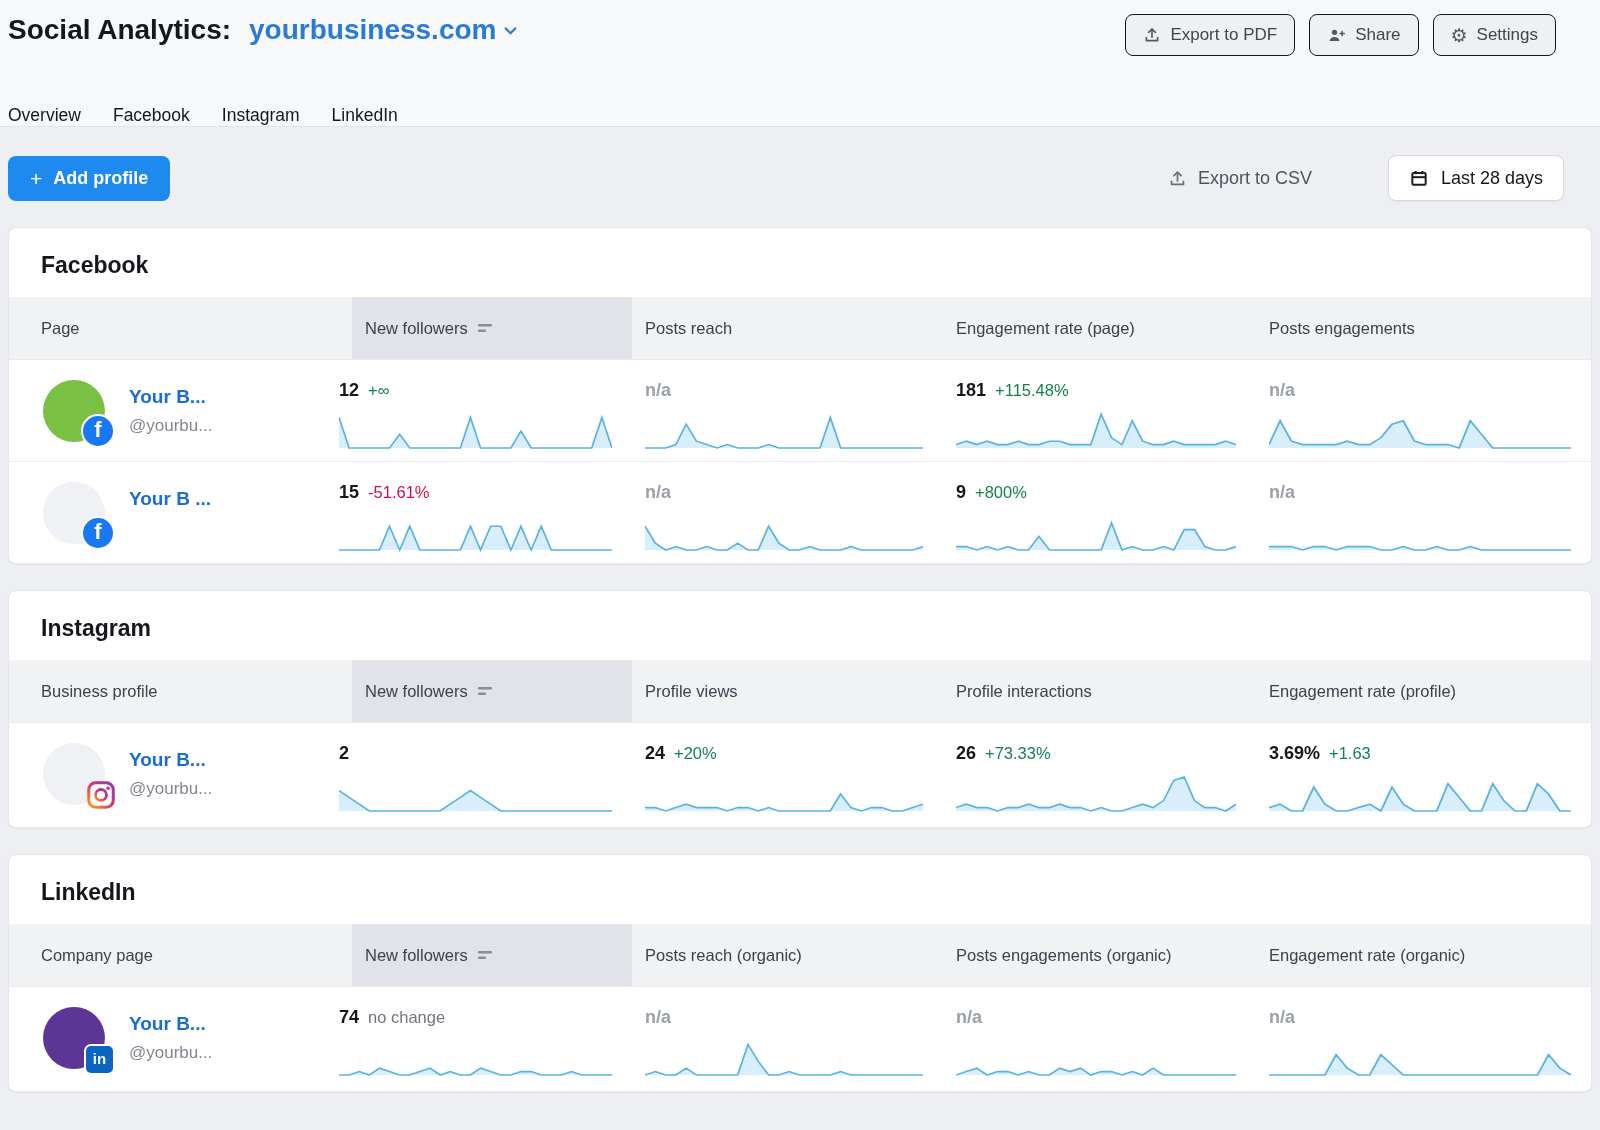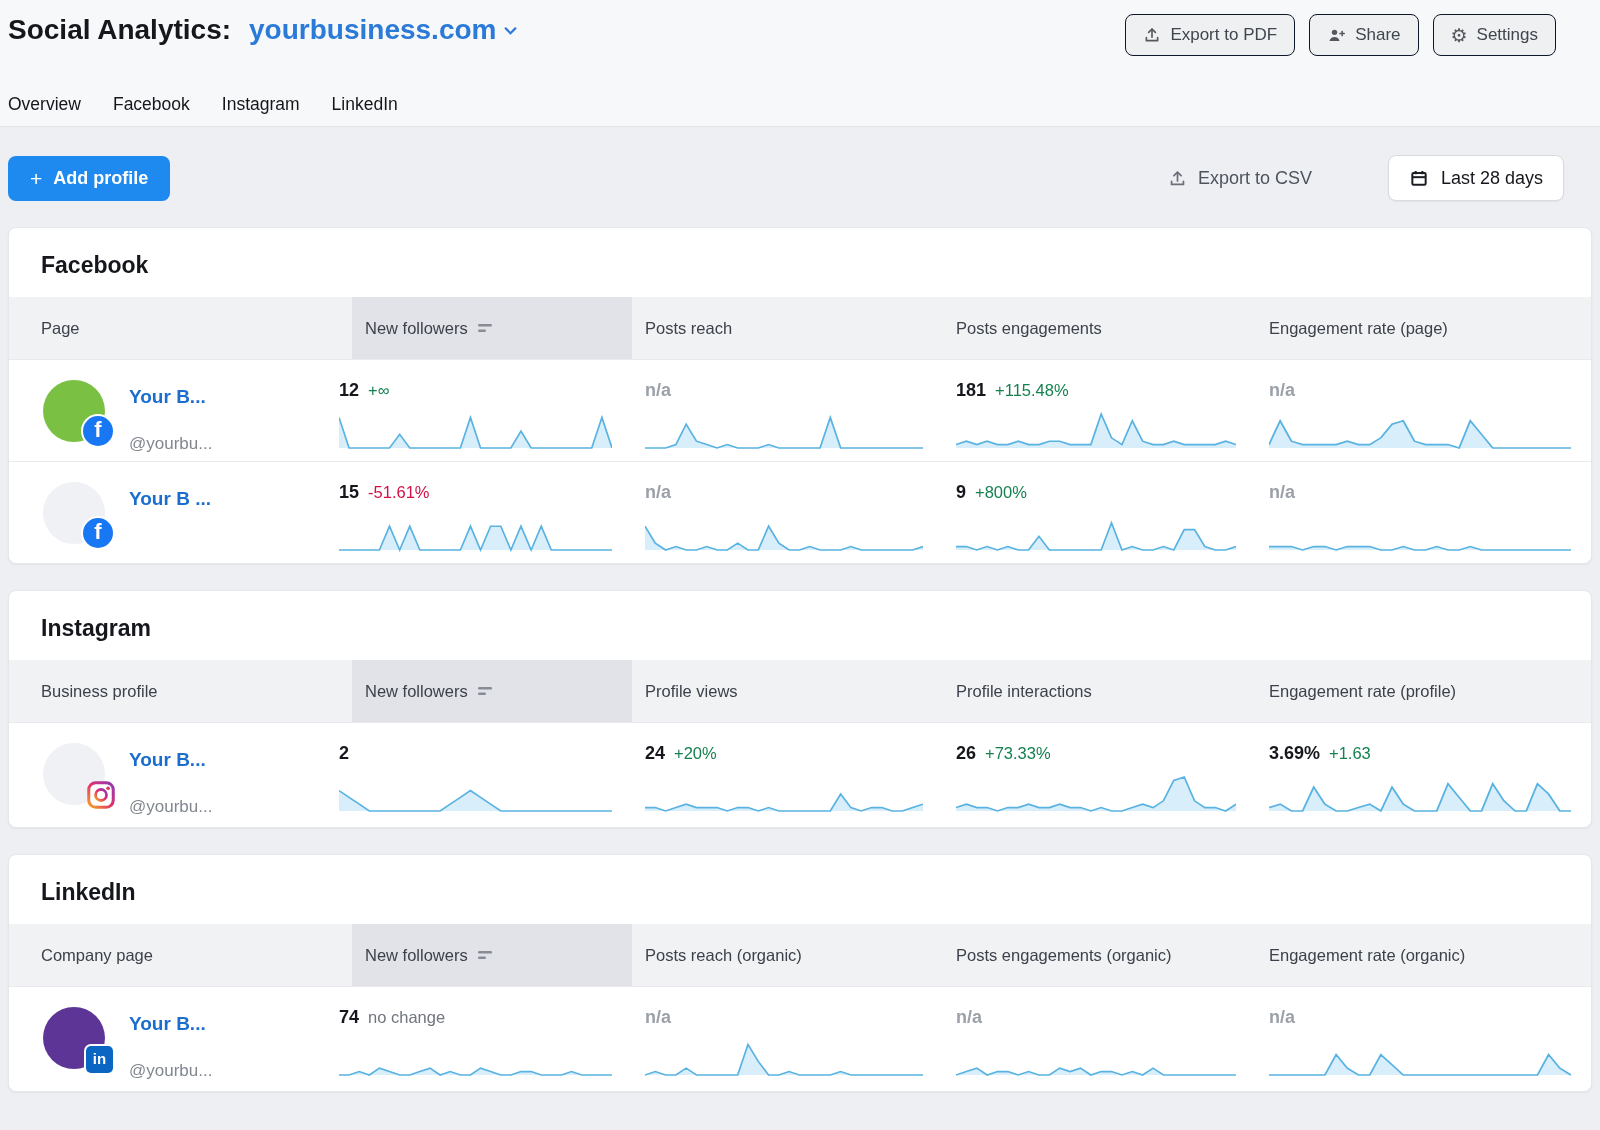--- a/index.html
+++ b/index.html
@@ -19,21 +19,21 @@
   .title-row { display: flex; align-items: flex-start; justify-content: space-between; padding-right: 36px; }
   .page-title { font-size: 28px; font-weight: bold; display: flex; align-items: flex-end; gap: 18px; }
   .page-title .proj { color: #2b7ad8; cursor: pointer; display: inline-flex; align-items: center; gap: 6px; }
   .hbtns { display: flex; gap: 14px; }
   .hbtn {
     display: inline-flex; align-items: center; gap: 9px;
     background: #eef0f2; border: 1px solid #0f172a; border-radius: 8px;
     height: 42px; padding: 0 17px; font-size: 17px; color: #41464e; cursor: pointer;
   }
   .gear-glyph { font-size: 19px; line-height: 1; color: #55595f; }
-  .tabs { display: flex; gap: 32px; margin-top: 26px; height: 44px; align-items: center; }
+  .tabs { display: flex; gap: 32px; margin-top: 26px; height: 44px; align-items: flex-end; }
   .tab { font-size: 17.5px; color: #15171c; cursor: pointer; }
   
   .toolbar { display: flex; justify-content: space-between; align-items: center; margin: 28px 8px 0 8px; padding-right: 28px; }
   .btn-primary {
     display: inline-flex; align-items: center; gap: 11px;
     background: #1e8af0; color: #fff; border: none; border-radius: 8px;
     height: 45px; padding: 0 22px; font-size: 18px; font-weight: bold; cursor: pointer;
     font-family: "Liberation Sans", sans-serif;
   }
   .btn-primary .plus { font-size: 21px; font-weight: normal; line-height: 1; }
@@ -77,21 +77,21 @@
     color: #fff; font-weight: bold; font-size: 22px; text-align: center; line-height: 28px;
   }
   .badge-li {
     position: absolute; right: -8px; bottom: -4px; width: 27px; height: 27px;
     background: #0a66c2; border-radius: 5px; box-shadow: 0 0 0 2px #fff;
     color: #fff; font-weight: bold; font-size: 15px; text-align: center; line-height: 26px;
   }
   .badge-ig { position: absolute; right: -10px; bottom: -4px; width: 28px; height: 28px; }
   .pinfo { padding-top: 6px; min-width: 0; }
   .pname { color: #1b6ed0; font-weight: bold; font-size: 19px; cursor: pointer; white-space: nowrap; }
-  .phandle { color: #82878f; font-size: 17px; margin-top: 26px; white-space: nowrap; }
+  .phandle { color: #82878f; font-size: 17px; margin-top: 8px; white-space: nowrap; }
   .mline { display: flex; align-items: baseline; gap: 9px; }
   .mval { font-size: 18px; font-weight: bold; color: #15171c; }
   .mval.na { color: #9ba0a9; }
   .mdelta { font-size: 16.5px; }
   .d-up { color: #15814f; }
   .d-down { color: #d40f45; }
   .d-neutral { color: #70757e; }
   .spark { margin-top: 7px; }
   .spark svg { display: block; }
 </style>
@@ -171,22 +171,22 @@
   <div class="grid-row thead">
     <div class="cell hfirst">Page</div>
     <div class="cell hcol sorted">
       <span>New followers</span>
       <svg class="sort-icon" width="17" height="11" viewBox="0 0 17 11" fill="#878c96">
           <rect x="1" y="1" width="14" height="2.4" rx="1.2"></rect>
           <rect x="1" y="6.5" width="8" height="2.4" rx="1.2"></rect>
         </svg>
     </div>
     <div class="cell hcol">Posts reach</div>
+    <div class="cell hcol">Engagement rate (page)</div>
     <div class="cell hcol">Posts engagements</div>
-    <div class="cell hcol">Engagement rate (page)</div>
   </div>
 
   <div class="grid-row trow fb-row">
     <div class="cell page-cell">
       <div class="avatar-wrap">
         <div class="avatar" style="background:#7ac143"></div>
         <div class="badge-fb">f</div>
       </div>
       <div class="pinfo">
         <div class="pname">Your B...</div>

